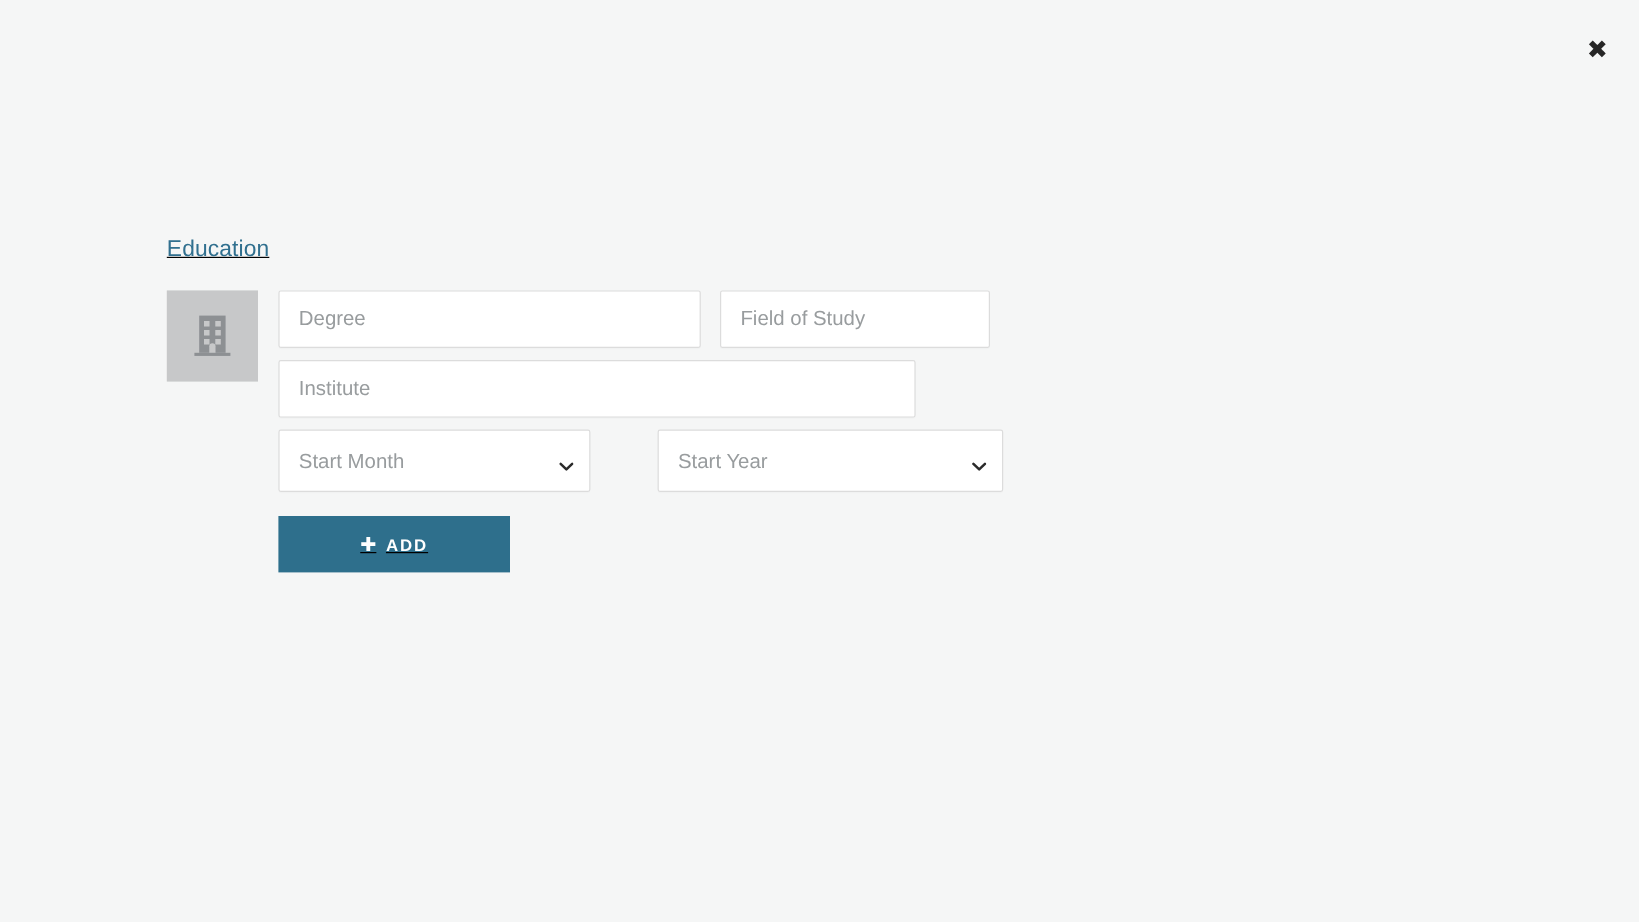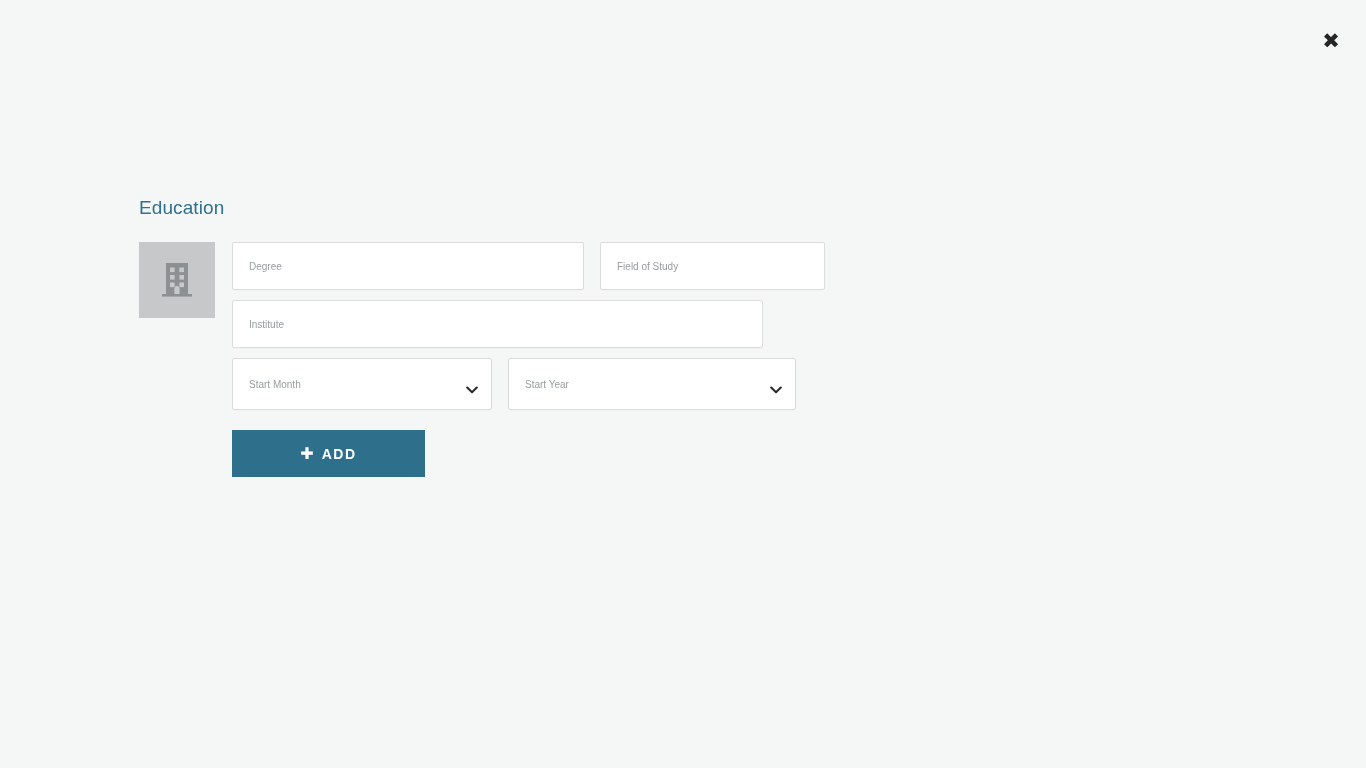--- a/index.html
+++ b/index.html
@@ -37,20 +37,21 @@
     font-family: "DejaVu Sans", sans-serif;
     padding: 0;
   }
 
   
   .panel {
     position: absolute;
     left: 139px;
     top: 196px;
     width: 760px;
+    text-decoration: underline;
   }
 
   .section-title {
     color: #31708f;
     font-size: 19px;
     font-weight: 400;
     line-height: 24px;
     margin: 0 0 22px 0;
     letter-spacing: 0.1px;
   }
@@ -89,21 +90,21 @@
   }
 
   .text-input,
   .select-input {
     width: 100%;
     height: 48px;
     background: #ffffff;
     border: 1px solid #dcdcdc;
     border-radius: 2px;
     padding: 0 16px;
-    font-size: 10px;
+    font-size: 17px;
     font-family: "Liberation Sans", sans-serif;
     color: #55595c;
     outline: none;
     box-shadow: 0 1px 0 rgba(0,0,0,0.015);
   }
   .text-input::placeholder { color: #989c9e; opacity: 1; }
 
   .select-input {
     appearance: none;
     -webkit-appearance: none;
@@ -126,21 +127,21 @@
     color: #2b2b2b;
   }
 
   
   .w-degree    { width: 352px; margin-right: 16px; }
   .w-fieldstudy{ width: 225px; }
   .w-institute { width: 531px; }
   .w-month     { width: 260px; margin-right: 16px; }
   .w-year      { width: 288px; }
 
-  .row-dates { margin-bottom: 20px; }
+  .row-dates { margin-bottom: 20px; gap: 40px; }
 
   
   .add-btn {
     margin-top: 12px;
     width: 193px;
     height: 47px;
     background: #2e6f8c;
     border: none;
     color: #ffffff;
     font-size: 14px;

